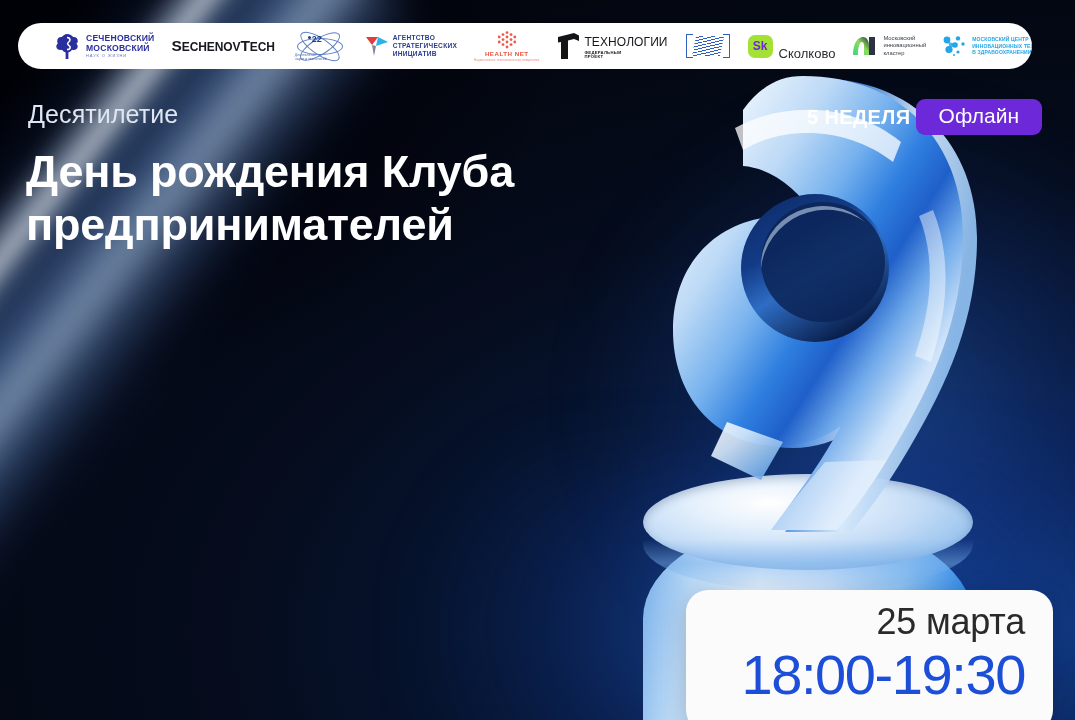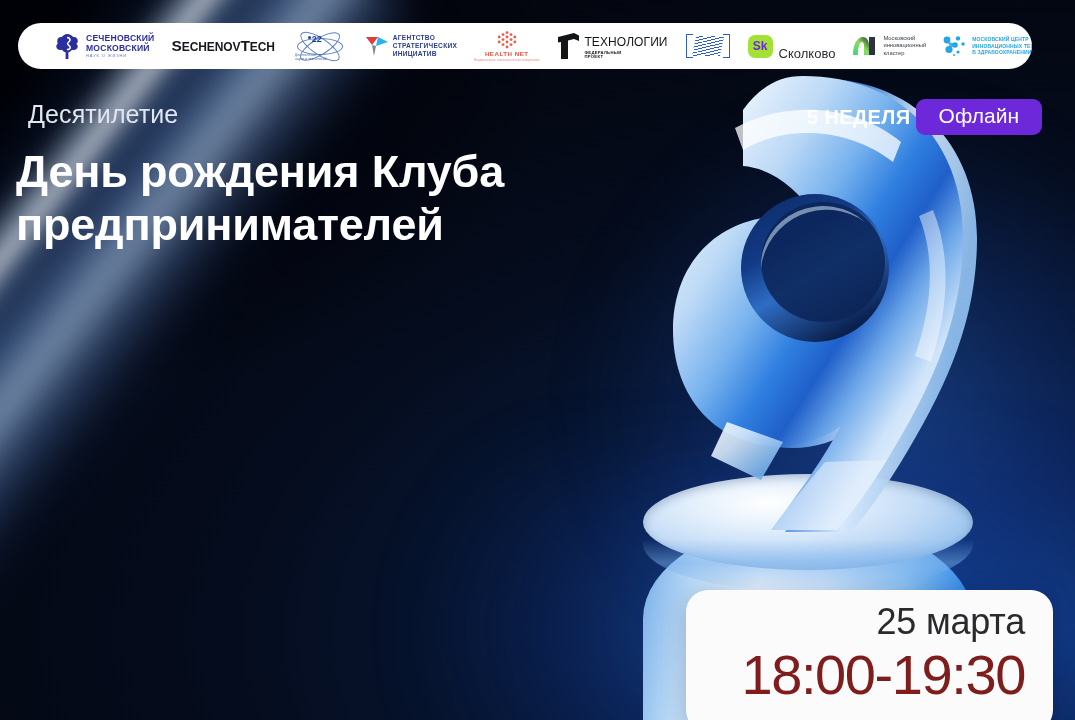--- a/index.html
+++ b/index.html
@@ -237,21 +237,21 @@
 
   
   .content{ position:absolute; inset:0; z-index:10; }
 
   .kicker{
     position:absolute; left:28px; top:100px;
     font-size:25px; color:#dfe6f2; font-weight:400;
     letter-spacing:.1px;
   }
   .title{
-    position:absolute; left:16px; top:146px;
+    position:absolute; left:26px; top:146px;
     width:620px;
     font-size:45px; font-weight:700; color:#ffffff;
     line-height:1.17; letter-spacing:-.2px;
   }
 
   .meta{
     position:absolute; right:33px; top:99px;
     display:flex; align-items:center; gap:5px;
   }
   .week{
@@ -274,21 +274,21 @@
     z-index:12;
     box-shadow:0 6px 26px rgba(0,10,40,.22);
   }
   .datecard .day{
     text-align:right;
     font-size:36px; font-weight:400; color:#2a2a2c;
     line-height:1; letter-spacing:-.2px;
   }
   .datecard .time{
     text-align:right;
-    font-size:56px; font-weight:400; color:#7f1d1d;
+    font-size:56px; font-weight:400; color:#1d4ed8;
     line-height:1.05; letter-spacing:-1.4px;
     margin-top:6px; white-space:nowrap;
   }
 </style>
 </head>
 <body>
 
 <div class="stage">
 
   <div class="bg-base"></div>

